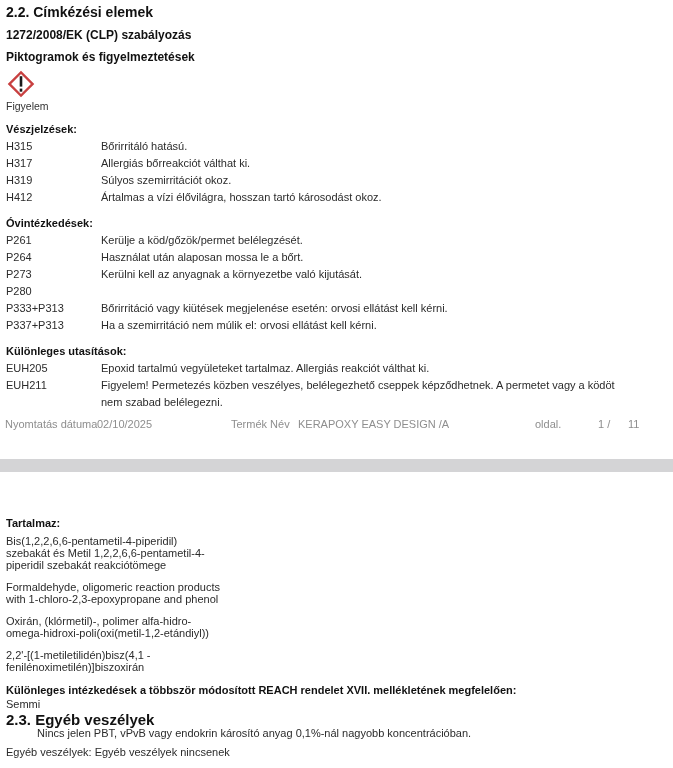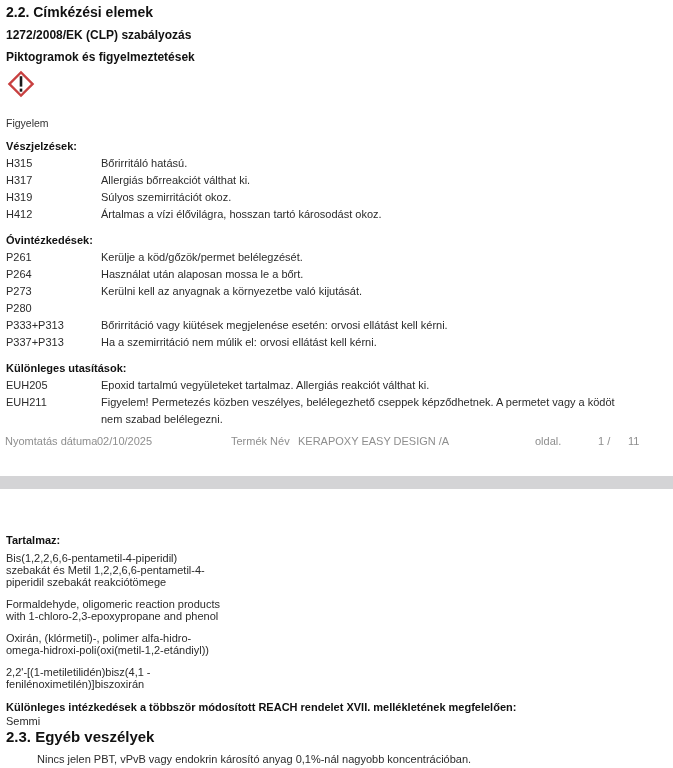--- a/index.html
+++ b/index.html
@@ -10,21 +10,21 @@
     color:#2b2b2b;
     position:relative;
   }
   .doc { position:relative; width:673px; height:768px; }
   .indent { margin-left:6px; }
 
   .doc-title   { font-size:14px; font-weight:bold; color:#111; padding-top:4px; }
   .sub-head    { font-size:12px; font-weight:bold; color:#111; margin-top:8px; }
   .picto-wrap  { margin-top:5px; }
   .picto-svg   { display:block; }
-  .signal-word { font-size:10.5px; margin-top:18px; color:#333; }
+  .signal-word { font-size:10.5px; margin-top:1px; color:#333; }
 
   .stmt-block  { margin-top:9px; }
   .stmt-head   { font-weight:bold; color:#111; line-height:17px; }
   .stmt-row    { display:flex; line-height:17px; }
   .stmt-code   { width:95px; flex-shrink:0; }
   .stmt-text   { flex:1; max-width:534px; }
 
   .footer {
     position:relative; width:673px; height:14px; margin-top:7px;
     color:#8e8e8e; font-size:11px;
@@ -40,21 +40,21 @@
 
   .page-band { width:673px; height:13px; background:#d4d4d6; margin-top:27px; }
 
   .contains-head { font-weight:bold; color:#111; margin-top:45px; }
   .chem { line-height:12px; margin-top:0; margin-bottom:10px; white-space:pre-line; }
   .chem-list { margin-top:6px; }
 
   .reach-head { font-weight:bold; color:#111; margin-top:7px; line-height:14px; }
   .reach-val  { line-height:15px; }
   .sec23-head { font-size:15px; font-weight:bold; color:#111; line-height:15px; }
-  .pbt-line   { margin-top:9px; margin-left:37px; line-height:13px; }
+  .pbt-line   { margin-left:37px; line-height:13px; }
   .other-line { margin-top:6px; line-height:13px; }
 </style>
 </head>
 <body>
 
 <div class="doc">
 
   <div class="doc-title indent">2.2. Címkézési elemek</div>
   <div class="sub-head indent">1272/2008/EK (CLP) szabályozás</div>
   <div class="sub-head indent">Piktogramok és figyelmeztetések</div>

